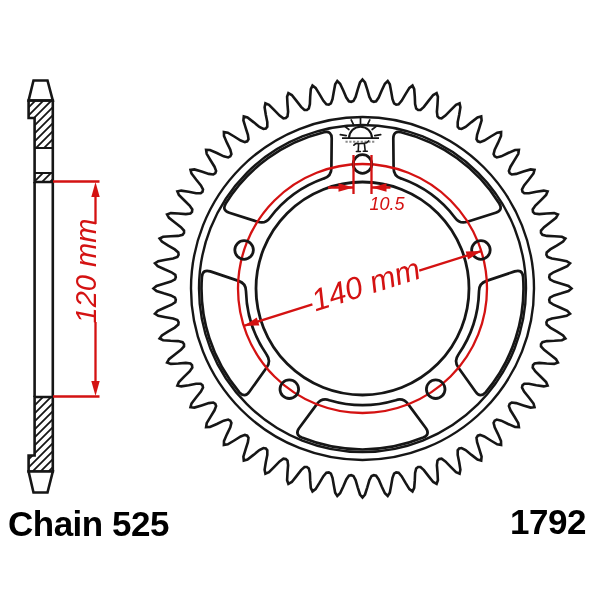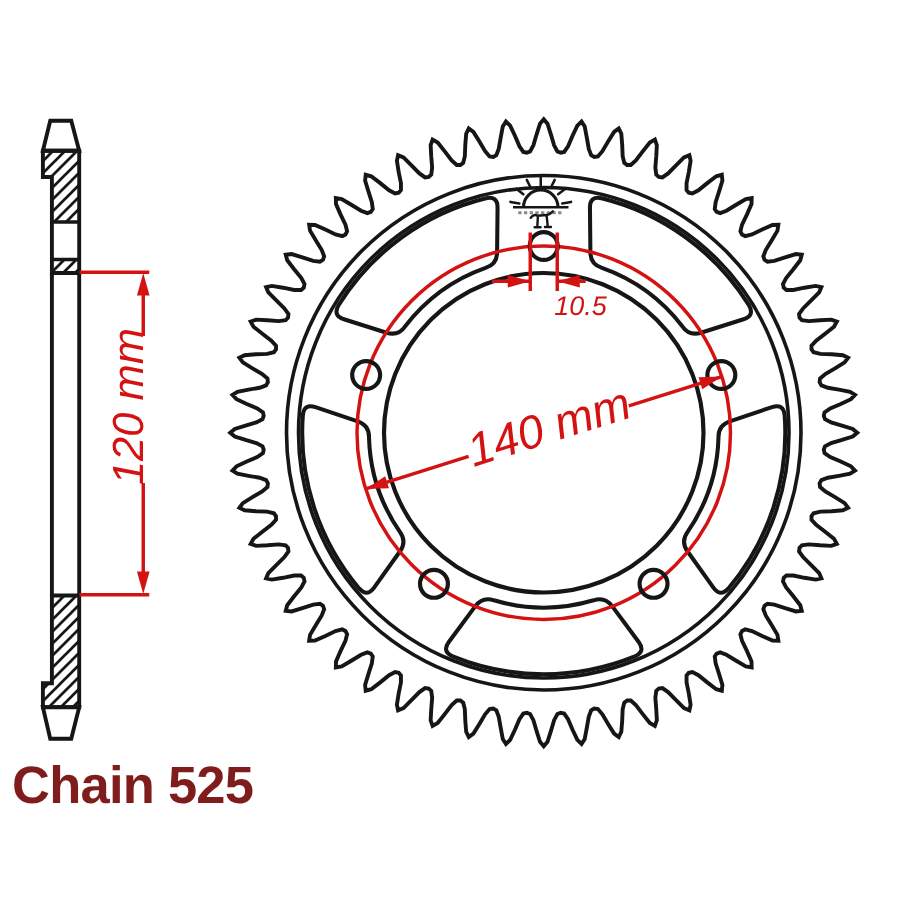--- a/index.html
+++ b/index.html
@@ -1,20 +1,20 @@
 <!DOCTYPE html>
 <html><head>
 <meta charset="utf-8">
 <style>
   html,body{margin:0;padding:0;background:#ffffff;}
   #stage{position:relative;width:600px;height:600px;background:#ffffff;overflow:hidden;
          font-family:"Liberation Sans",sans-serif;}
   #drawing{position:absolute;left:0;top:0;}
   .lbl{position:absolute;white-space:nowrap;}
-  .black-label{color:#7f1d1d;font-weight:bold;font-size:35px;line-height:33px;letter-spacing:-0.5px;}
+  .black-label{color:#000000;font-weight:bold;font-size:35px;line-height:33px;letter-spacing:-0.5px;}
   .dim-label{color:#d41212;font-style:italic;text-align:center;}
   .label-chain{left:8px;top:507px;}
   .label-part{left:510px;top:505px;}
   .dim-120{left:21px;top:256px;width:130px;height:30px;font-size:29px;line-height:30px;
            transform:rotate(-90deg);}
   .dim-140{left:291px;top:268px;width:150px;height:34px;font-size:31px;line-height:34px;
            transform:rotate(-17.5deg);}
   .dim-105{left:347px;top:191px;width:80px;height:26px;font-size:18px;line-height:26px;}
 </style>
 </head>
@@ -62,17 +62,18 @@
       <path d="M0,0 L-15,4.2 L-15,-4.2 Z" fill="#d41212" transform="translate(353.5,187.5) rotate(0)"></path>
       <path d="M0,0 L-15,4.2 L-15,-4.2 Z" fill="#d41212" transform="translate(371.5,187.5) rotate(180)"></path>
       <path d="M349,138.2 A11.5,11.5 0 0 1 372,138.2" fill="none" stroke="#161616" stroke-width="2"></path>
       <path d="M346.2,135.7 L340.3,134.6 M348.9,129.5 L344.1,125.9 M353.9,125.3 L351.2,119.9 M360.5,123.7 L360.5,117.7 M367.1,125.3 L369.8,119.9 M372.1,129.5 L376.9,125.9 M374.8,135.7 L380.7,134.6 " stroke="#161616" stroke-width="1.7" fill="none" stroke-linecap="round"></path>
       <path d="M342,138.2 H379" stroke="#161616" stroke-width="1.7" fill="none"></path>
       <path d="M345.5,141.8 H375.5" stroke="#8a8a8a" stroke-width="2" fill="none" stroke-dasharray="2.2,1.6"></path>
       <path d="M353.8,145.2 Q356,142.4 358.3,143.8 L364.6,143.3 Q366.8,143.1 368.6,140.9 M358.6,144 L358.2,151.4 M364.4,143.6 L365.2,151.2 M356.4,151.5 H360.4 M363.3,151.3 H367.3" stroke="#161616" stroke-width="1.6" fill="none" stroke-linecap="round"></path>
     </svg>
 
   <div class="lbl black-label label-chain">Chain 525</div>
+  <div class="lbl black-label label-part">1792</div>
 
   <div class="lbl dim-label dim-120">120 mm</div>
   <div class="lbl dim-label dim-140">140 mm</div>
   <div class="lbl dim-label dim-105">10.5</div>
 </div>
 
 </body></html>

